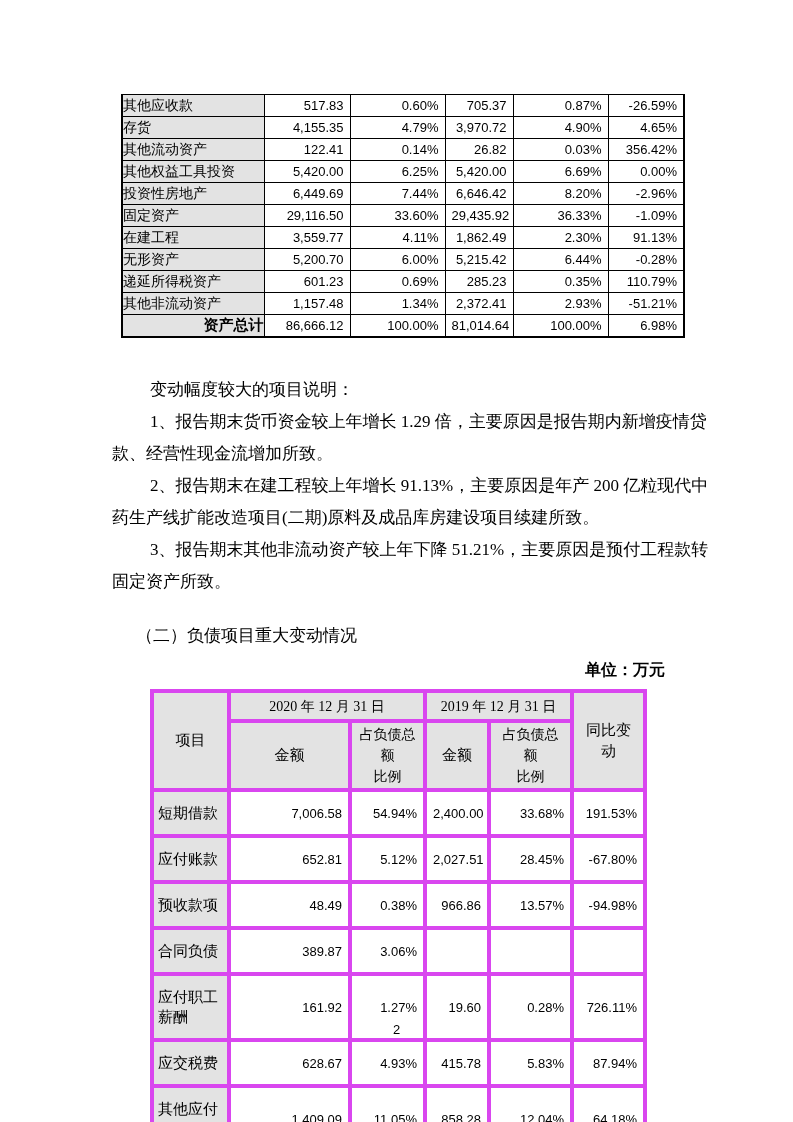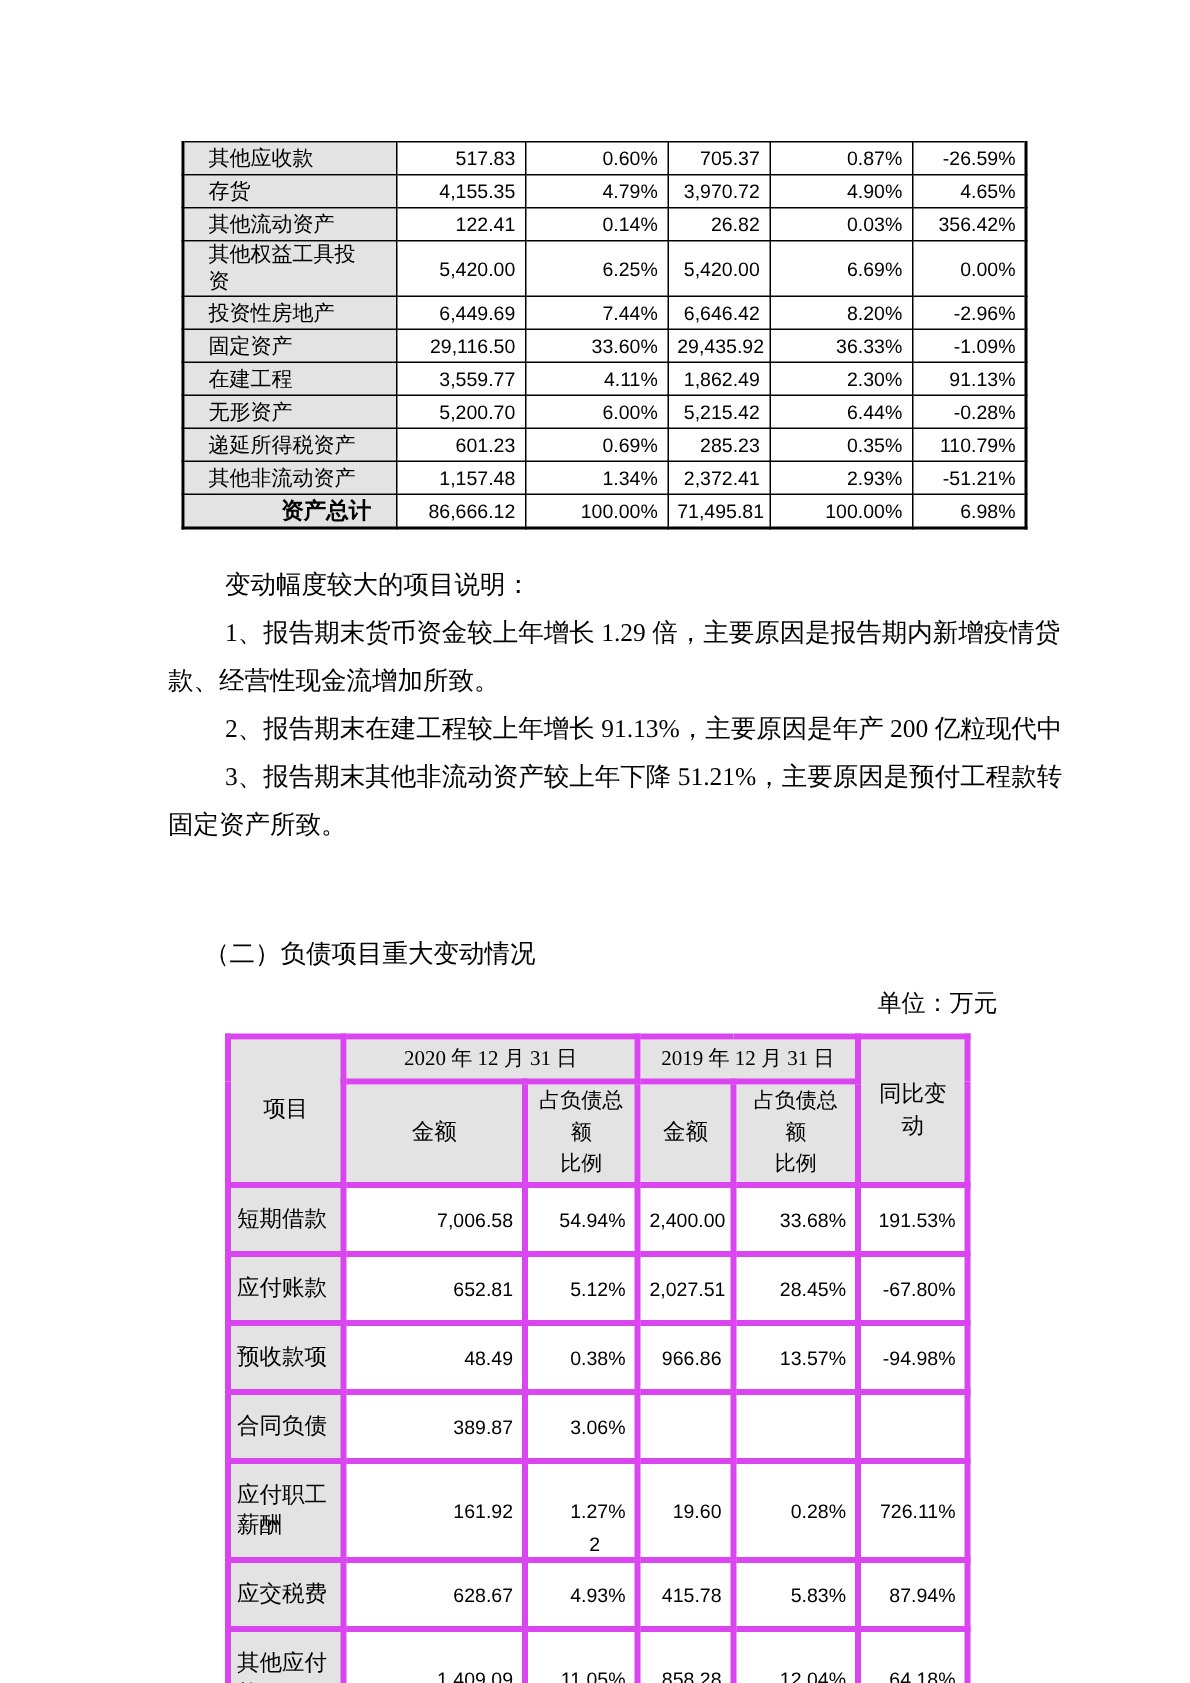--- a/index.html
+++ b/index.html
@@ -9,21 +9,21 @@
   }
 
   
   table { border-collapse:collapse; position:absolute; table-layout:fixed; }
   td, th { overflow:hidden; }
 
   .t1 { left:121px; top:94px; width:562px; border:2px solid #000; border-top-width:1px; }
   .t1 td { border:1px solid #000; }
   .t1 tr { height:22px; }
   .lbl {
-    background:#e3e3e3; font-size:14px; padding:0 16px; text-align:left;
+    background:#e3e3e3; font-size:14px; padding:0 0; text-align:left;
     font-family:"Liberation Serif", serif; vertical-align:middle;
   }
   .num {
     font-family:"Liberation Sans", sans-serif; font-size:13px;
     text-align:right; padding:0 6px; vertical-align:middle; background:#fff;
   }
   .t1 .lbl.total { text-align:right; font-weight:bold; font-size:15px; }
 
   .t2 { left:150px; top:689px; width:493px; border:2px solid #000; }
   .t2 td, .t2 th { border:4px solid #d946ef; }
@@ -43,21 +43,21 @@
 
   
   .notes { position:absolute; left:112px; top:374px; width:572px;
            font-size:17px; line-height:32px; }
   .notes .line { white-space:nowrap; }
   .notes .first { text-indent:38px; }
 
   .section-heading { position:absolute; left:136px; top:622px;
            font-size:17px; line-height:28px; white-space:nowrap; }
   .unit-label { position:absolute; right:128px; top:658px;
-           font-size:16px; line-height:24px; white-space:nowrap; }
+           font-size:16px; line-height:24px; white-space:nowrap;font-weight:bold; }
   .page-number { position:absolute; left:0; top:1022px; width:100%;
            text-align:center; font-size:13px;
            font-family:"Liberation Sans", sans-serif; }
 </style>
 </head>
 <body>
 
 <div class="page">
 
   <table class="t1">
@@ -147,36 +147,37 @@
           <td class="num">1,157.48</td>
           <td class="num">1.34%</td>
           <td class="num">2,372.41</td>
           <td class="num">2.93%</td>
           <td class="num">-51.21%</td>
         </tr>
         <tr>
           <td class="lbl total">资产总计</td>
           <td class="num">86,666.12</td>
           <td class="num">100.00%</td>
-          <td class="num">71,495.81</td>
+          <td class="num">81,014.64</td>
           <td class="num">100.00%</td>
           <td class="num">6.98%</td>
         </tr>
       </tbody>
   </table>
 
   <div class="notes">
     <div class="line first">变动幅度较大的项目说明：</div>
     <div>
         <div>
           <div class="line first">1、报告期末货币资金较上年增长 1.29 倍，主要原因是报告期内新增疫情贷</div>
           <div class="line">款、经营性现金流增加所致。</div>
         </div>
         <div>
           <div class="line first">2、报告期末在建工程较上年增长 91.13%，主要原因是年产 200 亿粒现代中</div>
+          <div class="line">药生产线扩能改造项目(二期)原料及成品库房建设项目续建所致。</div>
         </div>
         <div>
           <div class="line first">3、报告期末其他非流动资产较上年下降 51.21%，主要原因是预付工程款转</div>
           <div class="line">固定资产所致。</div>
         </div>
       </div>
   </div>
 
   <div class="section-heading">（二）负债项目重大变动情况</div>
   <div class="unit-label">单位：万元</div>

